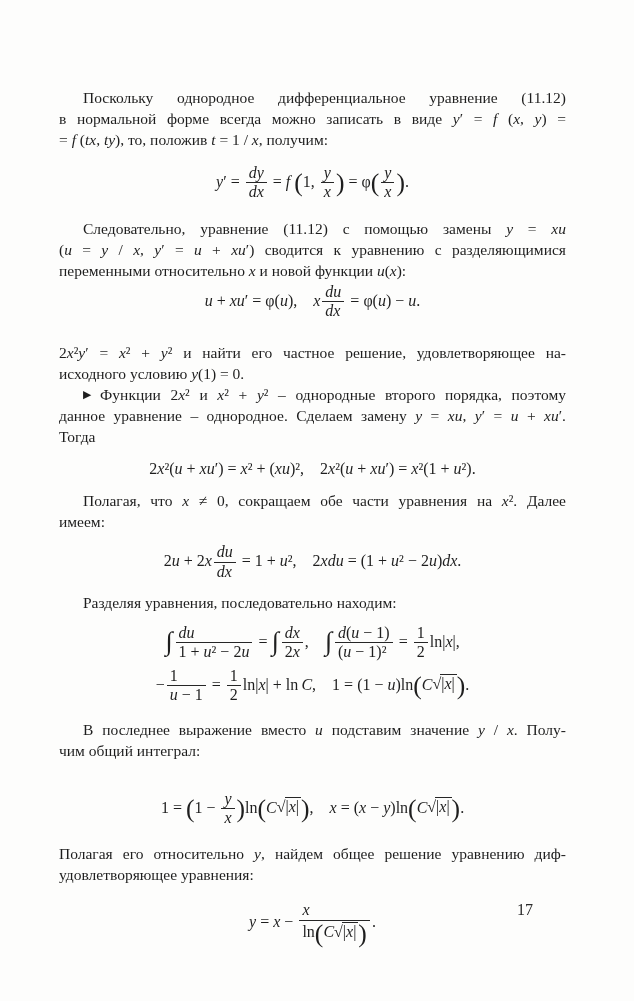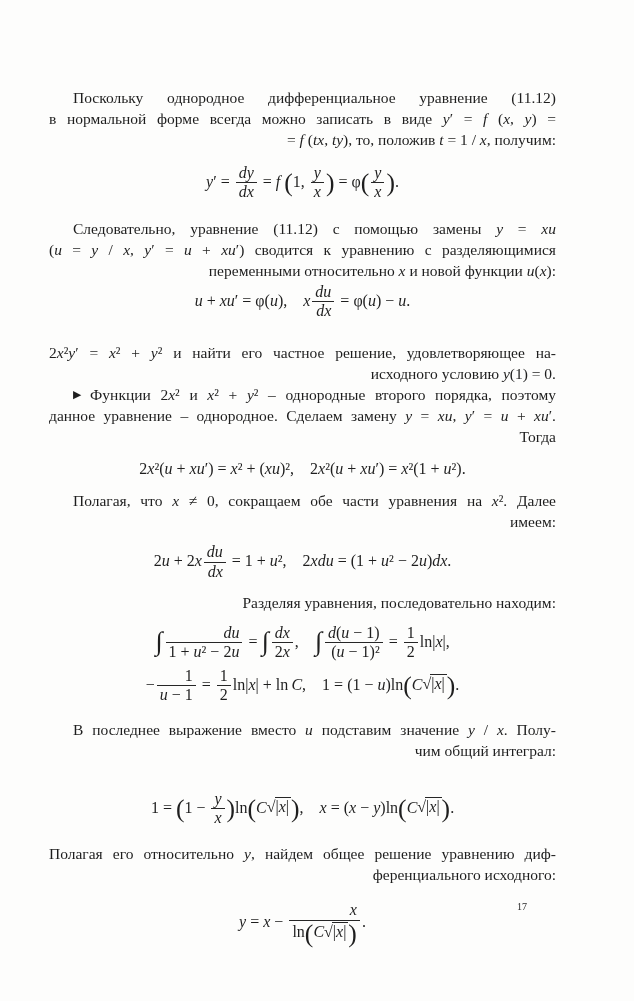--- a/index.html
+++ b/index.html
@@ -7,43 +7,43 @@
     position: relative;
     width: 634px;
     height: 1001px;
     background: #fdfdfc;
     color: #1e1e1e;
     font-family: "Liberation Serif", "DejaVu Serif", serif;
     overflow: hidden;
   }
   .content {
     position: absolute;
-    left: 49px;
+    left: 59px;
     top: 87px;
     width: 507px;
     font-size: 15.5px;
     line-height: 21px;
   }
   .para { margin: 0; }
-  .line { text-align: right; }
+  .line { text-align: left; }
   .line.just { text-align: justify; text-align-last: justify; }
   .line.ind { text-indent: 24px; }
   .it { font-style: italic; }
   .bold { font-weight: bold; }
 
   .formula {
     text-align: center;
     font-size: 16px;
     margin: 11px 0;
     white-space: nowrap;
   }
   .frac {
     display: inline-block;
     vertical-align: middle;
-    text-align: right;
+    text-align: left;
     margin: 0 2px;
   }
   .frac > .num, .frac > .den {
     display: block;
     line-height: 1.15;
     padding: 0 3px;
   }
   .frac > .den { border-top: 1px solid #262626; }
   .intg { font-size: 165%; line-height: 1; vertical-align: -0.12em; margin-right: 1px; }
   .big  { font-size: 160%; line-height: 1; vertical-align: -0.18em; }
@@ -58,21 +58,21 @@
   [data-name="formula-separable"] { margin: 2px 0 16px; }
   [data-name="formula-integrals"] { margin-bottom: 5px; }
   [data-name="formula-integrated"] { margin-top: 5px; margin-bottom: 14px; }
   [data-name="formula-general-integral"] { margin: 29px 0 16px; }
   [data-name="formula-general-solution"] { margin-top: 16px; }
 
   .pageno {
     position: absolute;
     left: 517px;
     top: 901px;
-    font-size: 10px;
+    font-size: 16px;
     color: #2a2a2a;
   }
 </style>
 </head>
 <body>
 
 <div class="page" data-name="book-page">
   <div class="content" data-name="page-content">
       <div class="para" data-name="para-normal-form">
         <div class="line ind just" data-name="text-line"><span class="rm" data-name="text-run">Поскольку однородное дифференциальное уравнение (11.12)</span></div>
@@ -106,18 +106,18 @@
       </div>
       <div class="formula" data-name="formula-integrals"><span class="intg" data-name="integral-sign-icon">∫</span><span class="frac" data-name="fraction"><span class="num" data-name="numerator"><span class="it" data-name="text-run">du</span></span><span class="den" data-name="denominator"><span class="rm" data-name="text-run">1 + </span><span class="it" data-name="text-run">u</span><span class="rm" data-name="text-run">² − 2</span><span class="it" data-name="text-run">u</span></span></span><span class="rm" data-name="text-run"> = </span><span class="intg" data-name="integral-sign-icon">∫</span><span class="frac" data-name="fraction"><span class="num" data-name="numerator"><span class="it" data-name="text-run">dx</span></span><span class="den" data-name="denominator"><span class="rm" data-name="text-run">2</span><span class="it" data-name="text-run">x</span></span></span><span class="rm" data-name="text-run">, </span><span class="intg" data-name="integral-sign-icon">∫</span><span class="frac" data-name="fraction"><span class="num" data-name="numerator"><span class="it" data-name="text-run">d</span><span class="rm" data-name="text-run">(</span><span class="it" data-name="text-run">u</span><span class="rm" data-name="text-run"> − 1)</span></span><span class="den" data-name="denominator"><span class="rm" data-name="text-run">(</span><span class="it" data-name="text-run">u</span><span class="rm" data-name="text-run"> − 1)²</span></span></span><span class="rm" data-name="text-run"> = </span><span class="frac" data-name="fraction"><span class="num" data-name="numerator"><span class="rm" data-name="text-run">1</span></span><span class="den" data-name="denominator"><span class="rm" data-name="text-run">2</span></span></span><span class="rm" data-name="text-run">ln</span><span class="rm" data-name="text-run">|</span><span class="it" data-name="text-run">x</span><span class="rm" data-name="text-run">|,</span></div>
       <div class="formula" data-name="formula-integrated"><span class="rm" data-name="text-run">−</span><span class="frac" data-name="fraction"><span class="num" data-name="numerator"><span class="rm" data-name="text-run">1</span></span><span class="den" data-name="denominator"><span class="it" data-name="text-run">u</span><span class="rm" data-name="text-run"> − 1</span></span></span><span class="rm" data-name="text-run"> = </span><span class="frac" data-name="fraction"><span class="num" data-name="numerator"><span class="rm" data-name="text-run">1</span></span><span class="den" data-name="denominator"><span class="rm" data-name="text-run">2</span></span></span><span class="rm" data-name="text-run">ln</span><span class="rm" data-name="text-run">|</span><span class="it" data-name="text-run">x</span><span class="rm" data-name="text-run">| + </span><span class="rm" data-name="text-run">ln</span><span class="rm" data-name="text-run"> </span><span class="it" data-name="text-run">C</span><span class="rm" data-name="text-run">, 1 = (1 − </span><span class="it" data-name="text-run">u</span><span class="rm" data-name="text-run">)</span><span class="rm" data-name="text-run">ln</span><span class="big" data-name="big-paren">(</span><span class="it" data-name="text-run">C</span><span class="sqrt" data-name="sqrt-radical"><span class="rad" data-name="radical-sign-icon">√</span><span class="arg" data-name="radicand"><span class="rm" data-name="text-run">|</span><span class="it" data-name="text-run">x</span><span class="rm" data-name="text-run">|</span></span></span><span class="big" data-name="big-paren">)</span><span class="rm" data-name="text-run">.</span></div>
       <div class="para" data-name="para-general-integral">
         <div class="line ind just" data-name="text-line"><span class="rm" data-name="text-run">В последнее выражение вместо </span><span class="it" data-name="text-run">u</span><span class="rm" data-name="text-run"> подставим значение </span><span class="it" data-name="text-run">y</span><span class="rm" data-name="text-run"> / </span><span class="it" data-name="text-run">x</span><span class="rm" data-name="text-run">. Полу-</span></div>
         <div class="line" data-name="text-line"><span class="rm" data-name="text-run">чим общий интеграл:</span></div>
       </div>
       <div class="formula" data-name="formula-general-integral"><span class="rm" data-name="text-run">1 = </span><span class="big" data-name="big-paren">(</span><span class="rm" data-name="text-run">1 − </span><span class="frac" data-name="fraction"><span class="num" data-name="numerator"><span class="it" data-name="text-run">y</span></span><span class="den" data-name="denominator"><span class="it" data-name="text-run">x</span></span></span><span class="big" data-name="big-paren">)</span><span class="rm" data-name="text-run">ln</span><span class="big" data-name="big-paren">(</span><span class="it" data-name="text-run">C</span><span class="sqrt" data-name="sqrt-radical"><span class="rad" data-name="radical-sign-icon">√</span><span class="arg" data-name="radicand"><span class="rm" data-name="text-run">|</span><span class="it" data-name="text-run">x</span><span class="rm" data-name="text-run">|</span></span></span><span class="big" data-name="big-paren">)</span><span class="rm" data-name="text-run">, </span><span class="it" data-name="text-run">x</span><span class="rm" data-name="text-run"> = (</span><span class="it" data-name="text-run">x</span><span class="rm" data-name="text-run"> − </span><span class="it" data-name="text-run">y</span><span class="rm" data-name="text-run">)</span><span class="rm" data-name="text-run">ln</span><span class="big" data-name="big-paren">(</span><span class="it" data-name="text-run">C</span><span class="sqrt" data-name="sqrt-radical"><span class="rad" data-name="radical-sign-icon">√</span><span class="arg" data-name="radicand"><span class="rm" data-name="text-run">|</span><span class="it" data-name="text-run">x</span><span class="rm" data-name="text-run">|</span></span></span><span class="big" data-name="big-paren">)</span><span class="rm" data-name="text-run">.</span></div>
       <div class="para" data-name="para-general-solution">
         <div class="line just" data-name="text-line"><span class="rm" data-name="text-run">Полагая его относительно </span><span class="it" data-name="text-run">y</span><span class="rm" data-name="text-run">, найдем общее решение уравнению диф-</span></div>
-        <div class="line" data-name="text-line"><span class="rm" data-name="text-run">ференциального исходного:</span></div>
+        <div class="line" data-name="text-line"><span class="rm" data-name="text-run">удовлетворяющее уравнения:</span></div>
       </div>
       <div class="formula" data-name="formula-general-solution"><span class="it" data-name="text-run">y</span><span class="rm" data-name="text-run"> = </span><span class="it" data-name="text-run">x</span><span class="rm" data-name="text-run"> − </span><span class="frac" data-name="fraction"><span class="num" data-name="numerator"><span class="it" data-name="text-run">x</span></span><span class="den" data-name="denominator"><span class="rm" data-name="text-run">ln</span><span class="big" data-name="big-paren">(</span><span class="it" data-name="text-run">C</span><span class="sqrt" data-name="sqrt-radical"><span class="rad" data-name="radical-sign-icon">√</span><span class="arg" data-name="radicand"><span class="rm" data-name="text-run">|</span><span class="it" data-name="text-run">x</span><span class="rm" data-name="text-run">|</span></span></span><span class="big" data-name="big-paren">)</span></span></span><span class="rm" data-name="text-run">.</span></div>
     </div>
   <div class="pageno" data-name="page-number">17</div>
 </div>
 
 </body></html>

